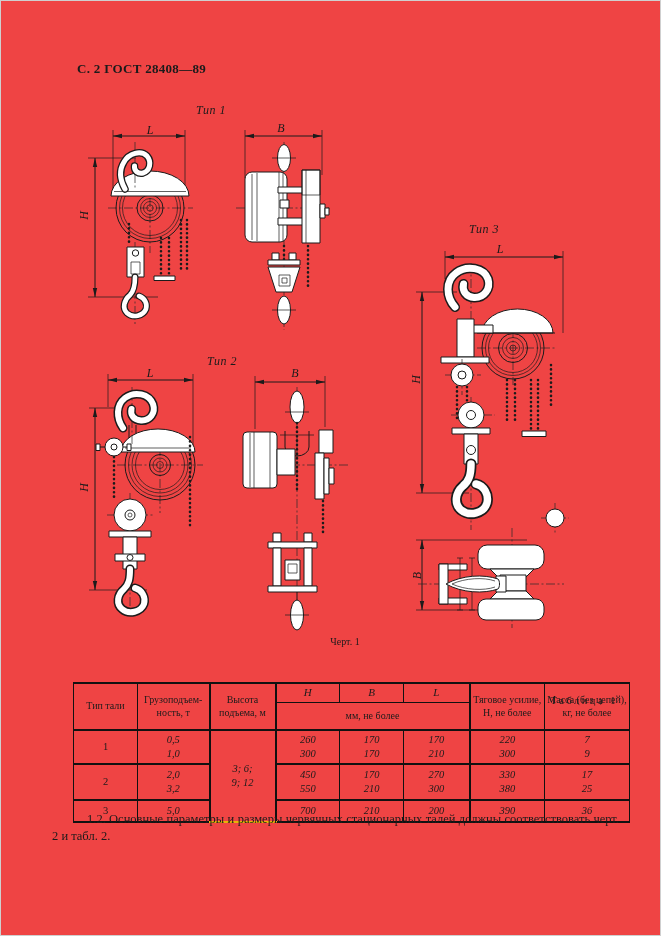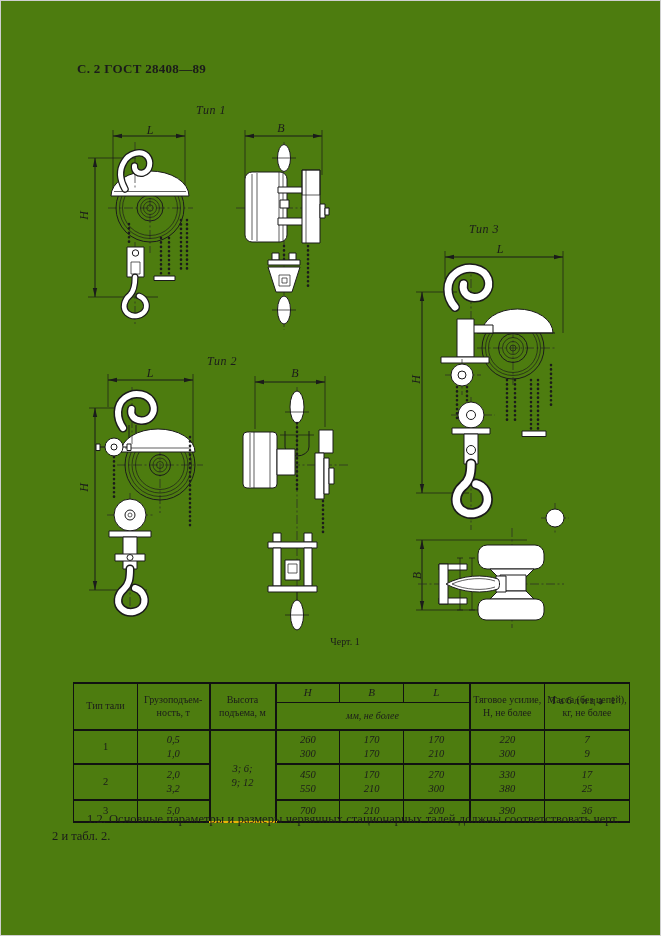--- a/index.html
+++ b/index.html
@@ -1,16 +1,16 @@
 <!DOCTYPE html>
 <html><head>
 <meta charset="utf-8">
 <style>
   html,body{margin:0;padding:0;background:#e8e8e8;}
-  .page{position:relative;width:661px;height:936px;background:#4d7c0f;
+  .page{position:relative;width:661px;height:936px;background:#ef4444;
         font-family:"Liberation Serif","DejaVu Serif",serif;color:#1b1b1b;overflow:hidden;
         box-shadow:0 0 0 1px #cfcfcf inset;}
   .hdr{position:absolute;left:77px;top:61px;font-size:13px;font-weight:bold;letter-spacing:.3px;}
   .fig-label{position:absolute;font-style:italic;font-size:12px;letter-spacing:.5px;}
   .dim{position:absolute;font-style:italic;font-size:12px;width:24px;text-align:center;}
   .dim-v{transform:rotate(-90deg);}
   .caption{position:absolute;left:285px;top:636px;width:120px;text-align:center;font-size:10px;}
   .tbl-label{position:absolute;left:460px;top:695px;width:158px;text-align:right;
              font-size:10.5px;letter-spacing:2.5px;}
   svg{position:absolute;overflow:visible;}
@@ -25,21 +25,21 @@
   .hi{stroke:#ffffff;fill:none;stroke-linecap:round;}
   
   table.params{position:absolute;left:73px;top:682px;width:556px;border-collapse:collapse;
      table-layout:fixed;font-size:10.5px;line-height:1.3;}
   table.params{border-top:2px solid #111;border-bottom:2px solid #111;}
   table.params th,table.params td{border-left:1px solid #111;border-right:1px solid #111;
      padding:1px 2px;text-align:center;vertical-align:middle;font-weight:normal;}
   table.params th{font-size:10px;line-height:1.25;}
   .hd2{border-bottom:2.5px solid #111 !important;}
   .hbl{border-bottom:1px solid #111 !important;height:16px;font-style:italic;font-size:11px !important;}
-  .mmrow th{height:24px;font-style:italic;}
+  .mmrow th{height:24px;}
   .vr2{border-right:2.5px solid #111 !important;}
   tr.br td{border-bottom:2.5px solid #111;}
   td.pre,th.pre{white-space:pre-line;font-style:italic;}
   tr.r1 td{height:30px;} tr.r2 td{height:32px;} tr.r3 td{height:18px;}
   .note{position:absolute;left:52px;top:811px;width:567px;font-size:12.5px;line-height:17px;
         text-align:justify;text-indent:35px;}
 </style>
 </head>
 <body>
 

